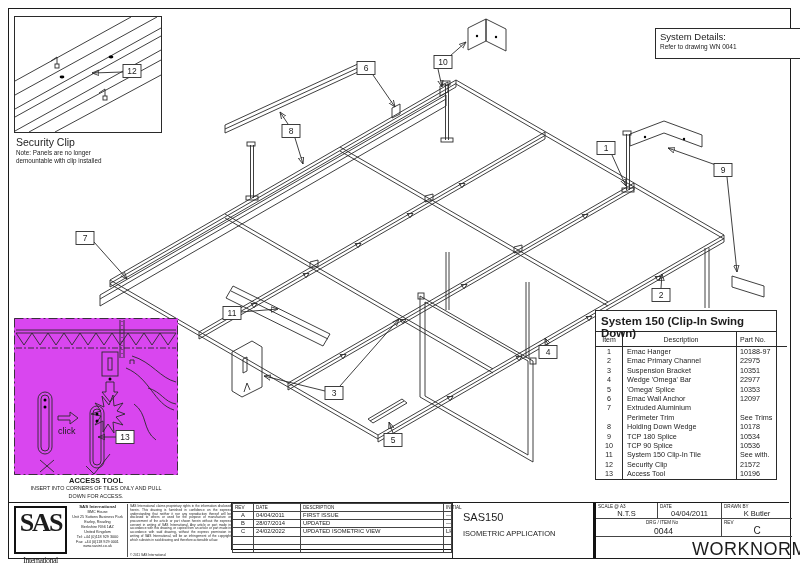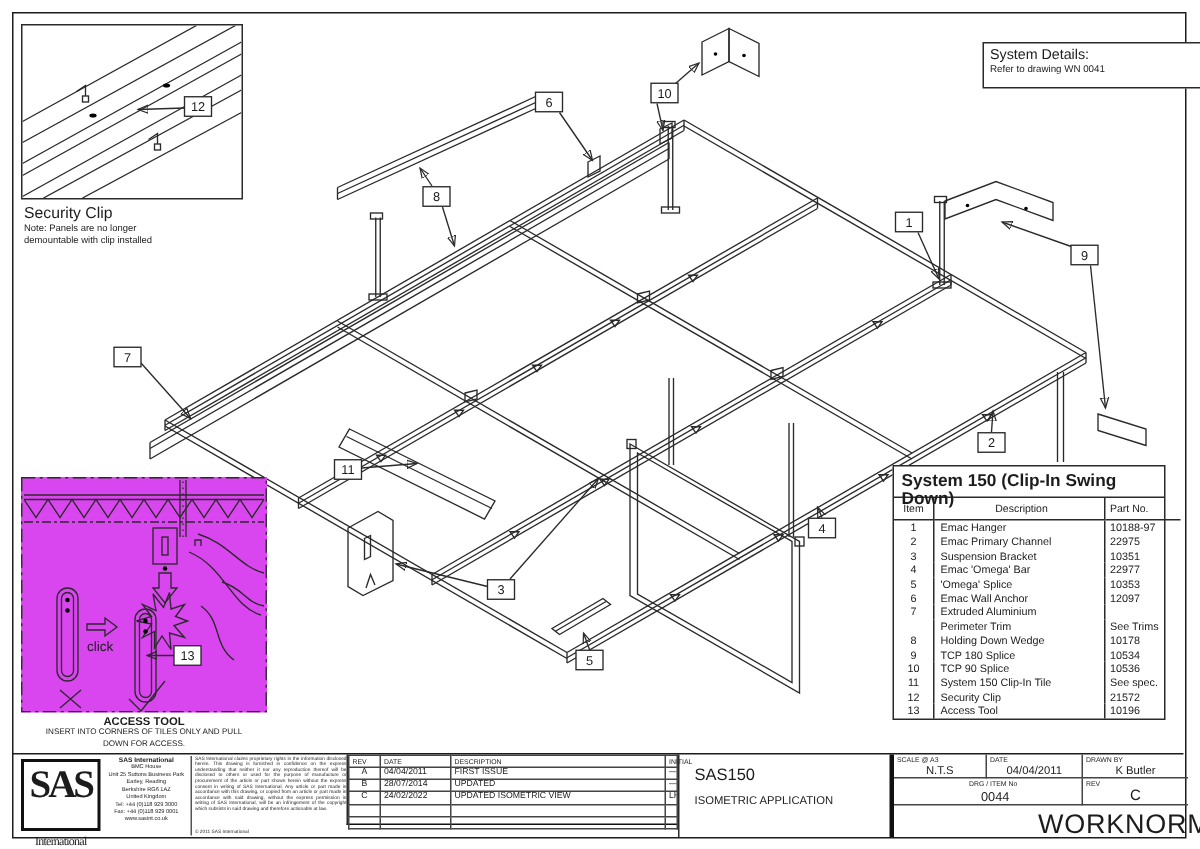--- a/index.html
+++ b/index.html
@@ -361,21 +361,21 @@
             <td class="cd">Emac Primary Channel</td>
             <td class="cp">22975</td>
           </tr>
       <tr>
             <td class="ci">3</td>
             <td class="cd">Suspension Bracket</td>
             <td class="cp">10351</td>
           </tr>
       <tr>
             <td class="ci">4</td>
-            <td class="cd">Emac 'Omega' Bar</td>
+            <td class="cd">Wedge 'Omega' Bar</td>
             <td class="cp">22977</td>
           </tr>
       <tr>
             <td class="ci">5</td>
             <td class="cd">'Omega' Splice</td>
             <td class="cp">10353</td>
           </tr>
       <tr>
             <td class="ci">6</td>
             <td class="cd">Emac Wall Anchor</td>
@@ -402,21 +402,21 @@
             <td class="cp">10534</td>
           </tr>
       <tr>
             <td class="ci">10</td>
             <td class="cd">TCP 90 Splice</td>
             <td class="cp">10536</td>
           </tr>
       <tr>
             <td class="ci">11</td>
             <td class="cd">System 150 Clip-In Tile</td>
-            <td class="cp">See spec.</td>
+            <td class="cp">See with.</td>
           </tr>
       <tr>
             <td class="ci">12</td>
             <td class="cd">Security Clip</td>
             <td class="cp">21572</td>
           </tr>
       <tr>
             <td class="ci">13</td>
             <td class="cd">Access Tool</td>
             <td class="cp">10196</td>

